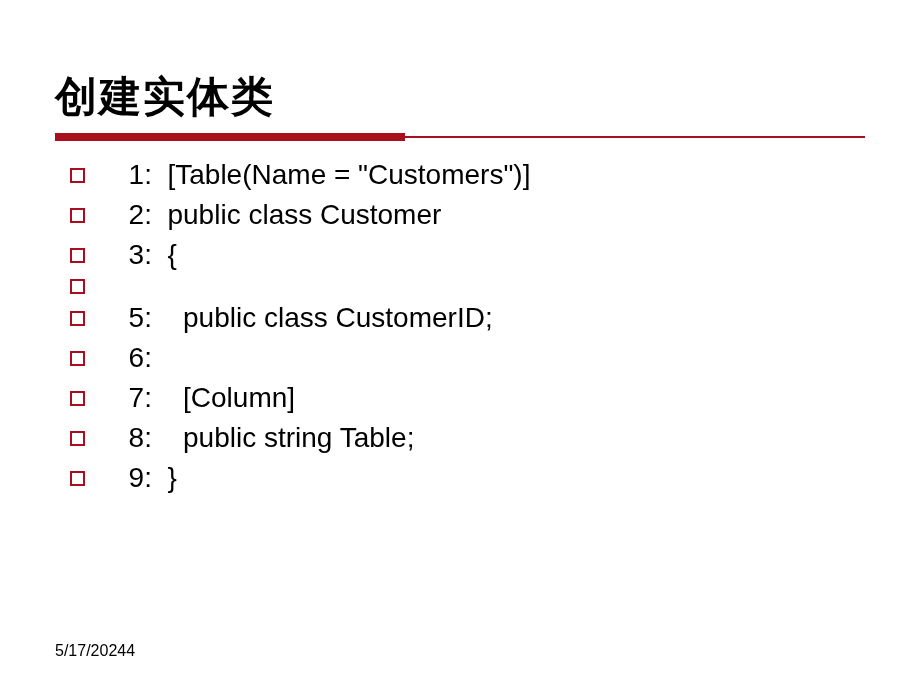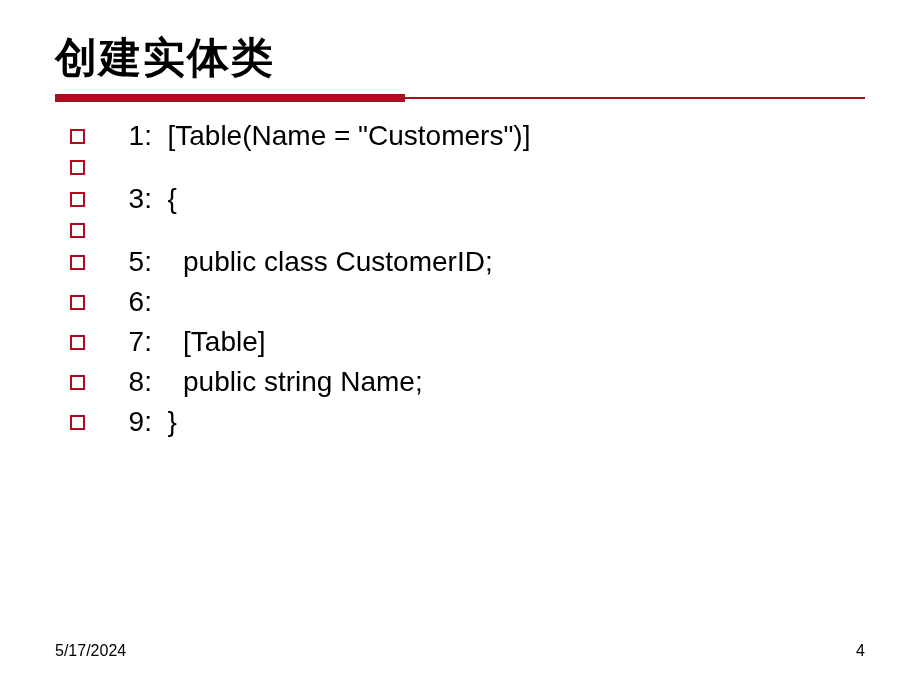--- a/index.html
+++ b/index.html
@@ -7,21 +7,21 @@
       width: 920px;
       height: 690px;
       background: #ffffff;
       font-family: "Microsoft YaHei", "SimSun", Verdana, Arial, sans-serif;
       position: relative;
       overflow: hidden;
     }
     .slide {
       width: 100%;
       height: 100%;
-      padding: 30px 55px 0 55px;
+      padding: 69px 55px 0 55px;
       position: relative;
     }
     .title {
       font-size: 42px;
       font-weight: bold;
       color: #000;
       margin-bottom: 8px;
       font-family: "SimSun", "Microsoft YaHei", serif;
       letter-spacing: 2px;
     }
@@ -62,21 +62,20 @@
       margin-right: 28px;
       flex-shrink: 0;
     }
     .code-text { white-space: pre; }
     .footer {
       position: absolute;
       bottom: 30px;
       left: 55px;
       right: 55px;
       display: flex;
-      justify-content: space-between;
       font-size: 16px;
       color: #000;
       font-family: Verdana, Arial, sans-serif;
     }
   </style>
 </head>
 <body>
 
 <div class="slide">
   <div class="title">创建实体类</div>
@@ -86,43 +85,44 @@
     <div class="underline-thick"></div>
   </div>
 
   <div class="content">
     <div class="line">
       <span class="bullet"></span>
       <span class="code-text">  1:  [Table(Name = "Customers")]</span>
     </div>
     <div class="line">
       <span class="bullet"></span>
+      <span class="code-text">  2:  public class Customer</span>
     </div>
     <div class="line">
       <span class="bullet"></span>
       <span class="code-text">  3:  {</span>
     </div>
     <div class="line">
       <span class="bullet"></span>
     </div>
     <div class="line">
       <span class="bullet"></span>
       <span class="code-text">  5:    public class CustomerID;</span>
     </div>
     <div class="line">
       <span class="bullet"></span>
       <span class="code-text">  6:</span>
     </div>
     <div class="line">
       <span class="bullet"></span>
-      <span class="code-text">  7:    [Table]</span>
+      <span class="code-text">  7:    [Column]</span>
     </div>
     <div class="line">
       <span class="bullet"></span>
-      <span class="code-text">  8:    public string Name;</span>
+      <span class="code-text">  8:    public string Table;</span>
     </div>
     <div class="line">
       <span class="bullet"></span>
       <span class="code-text">  9:  }</span>
     </div>
   </div>
 
   <div class="footer">
     <span>5/17/2024</span>
     <span>4</span>

